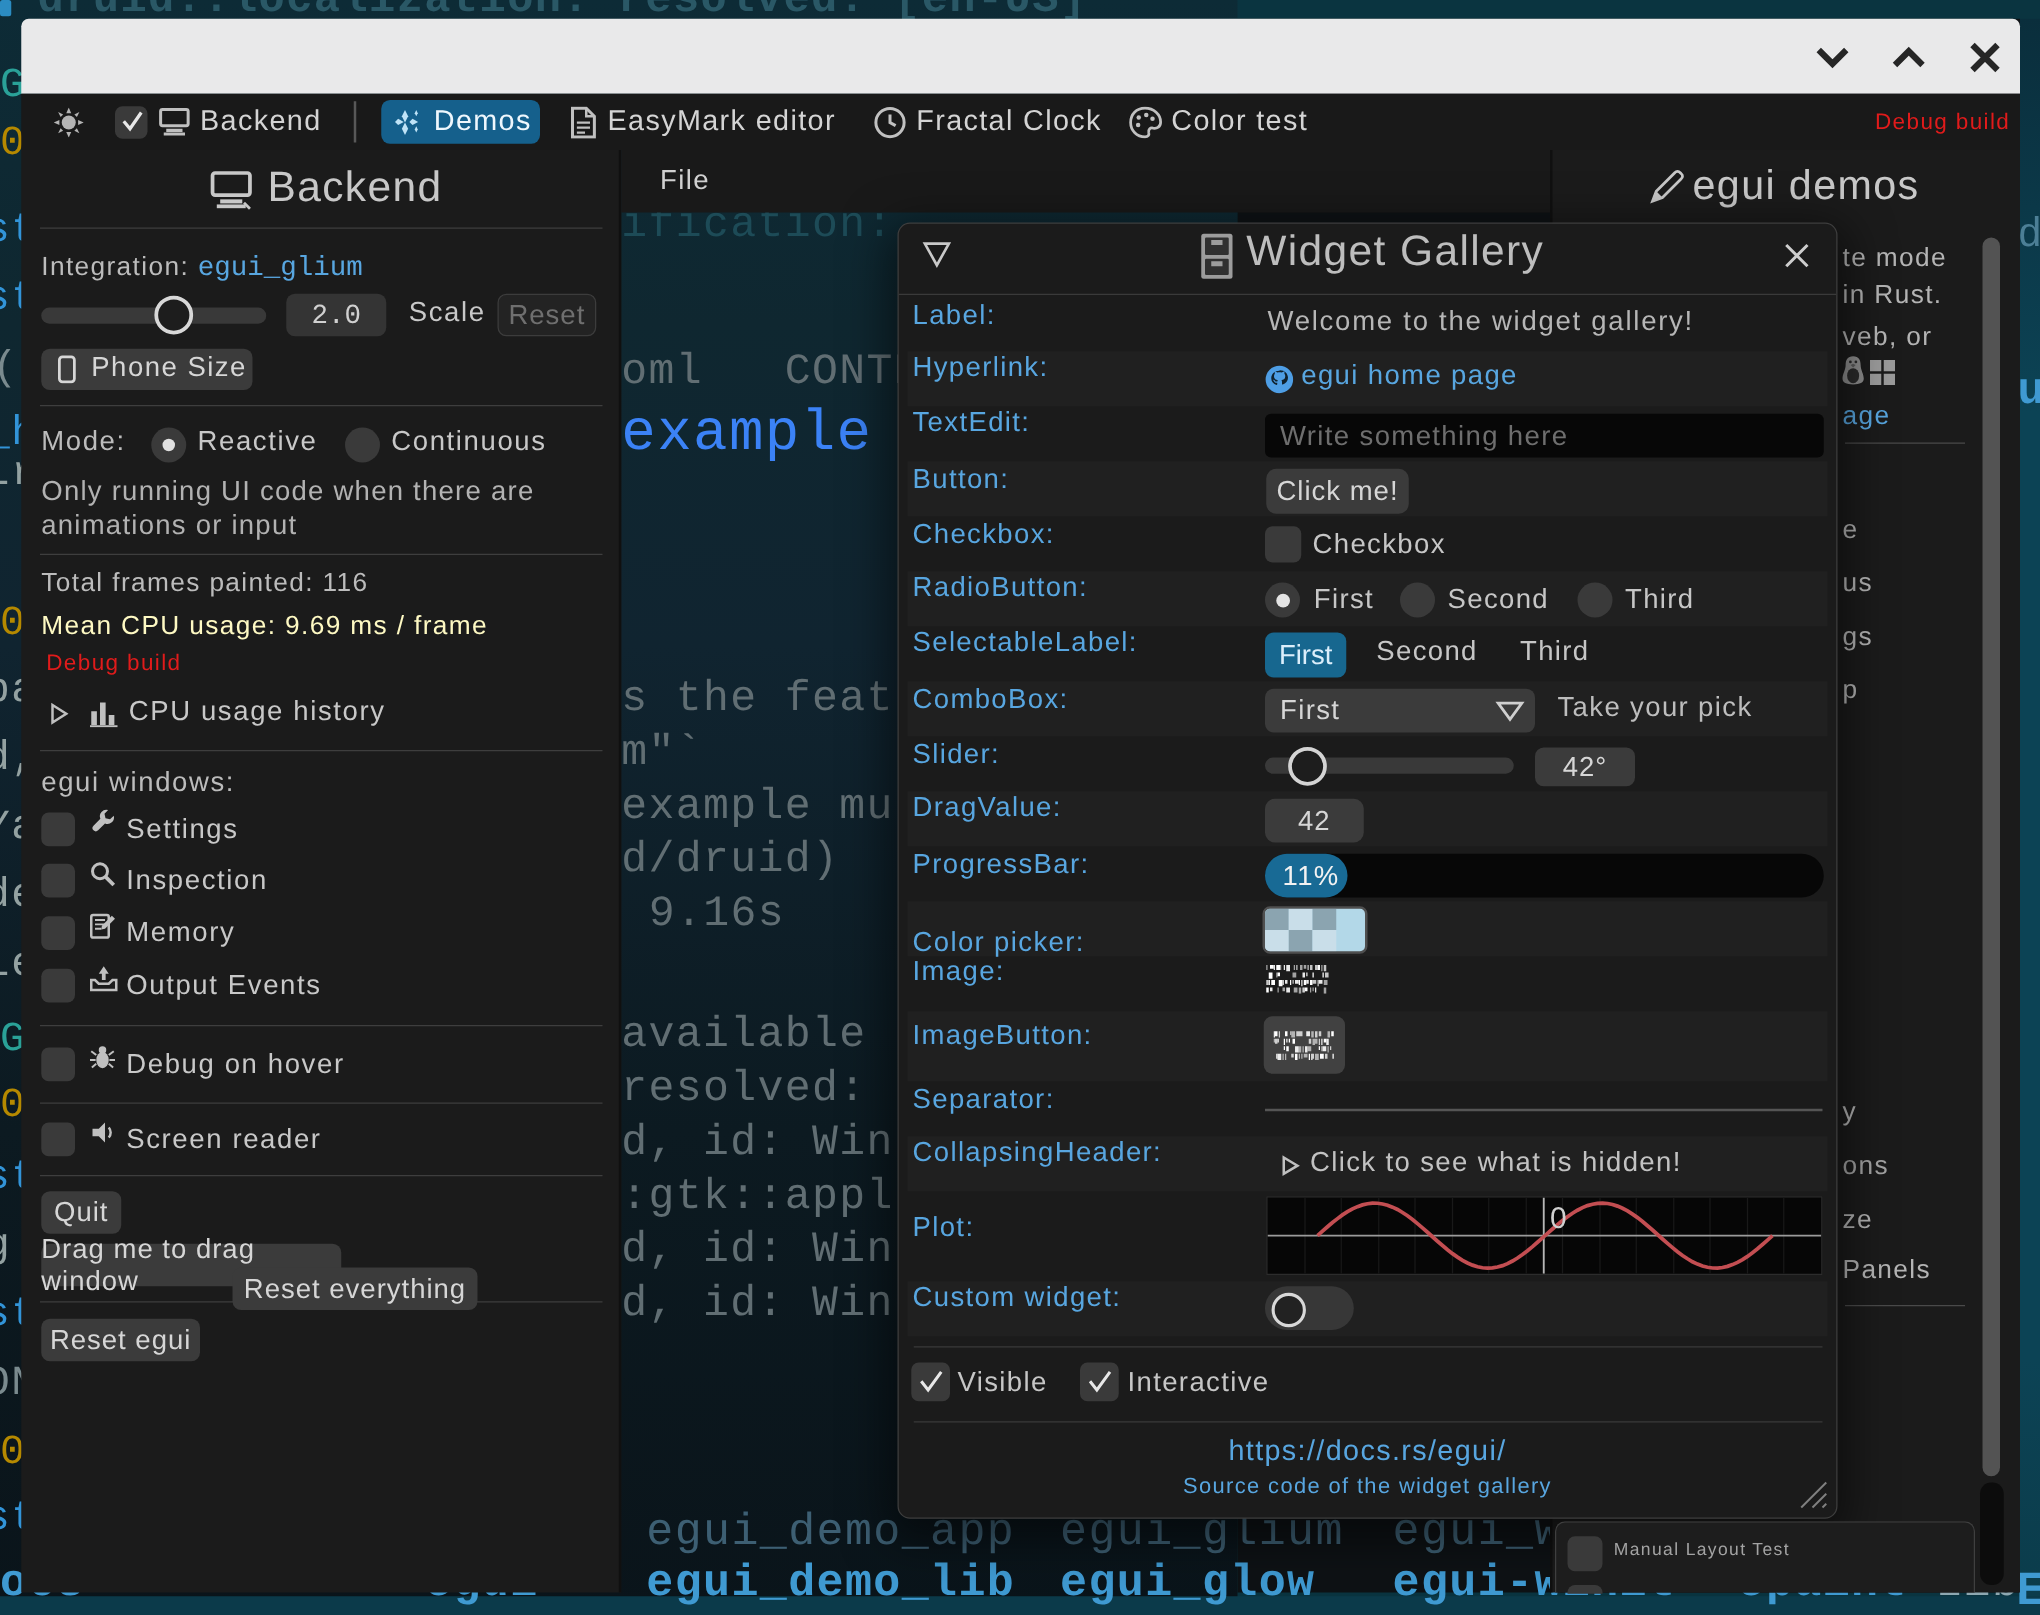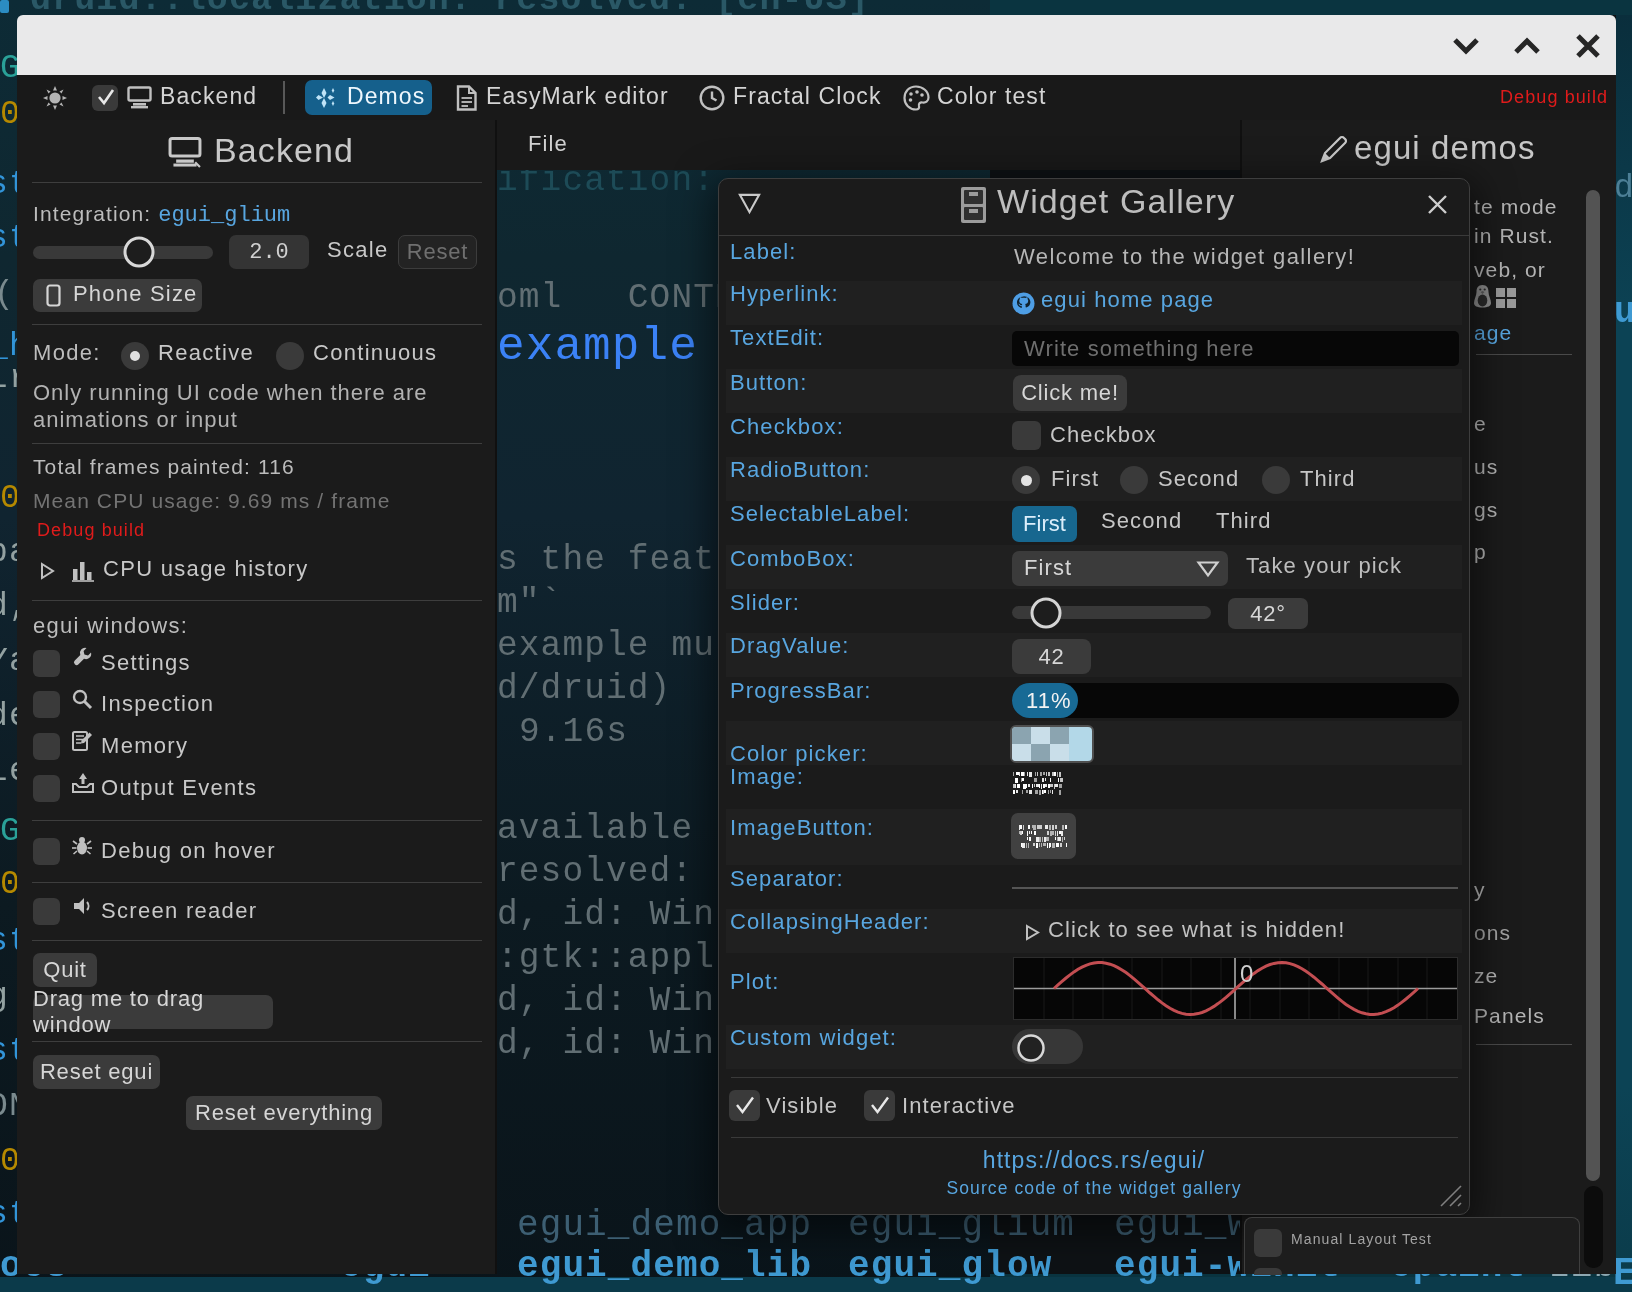--- a/index.html
+++ b/index.html
@@ -184,21 +184,21 @@
   <div class="t" style="left:16px;top:222px;font-size:22px;letter-spacing:1.3px;color:#bcbcbc;">Mode:</div>
   <div class="abs" style="left:104px;top:222px;width:28px;height:28px;border-radius:50%;background:#3a3a3a;"></div>
   <div class="abs" style="left:113px;top:231px;width:10px;height:10px;border-radius:50%;background:#e0e0e0;"></div>
   <div class="t" style="left:141px;top:222px;font-size:22px;letter-spacing:1.3px;color:#c8c8c8;">Reactive</div>
   <div class="abs" style="left:259px;top:222px;width:28px;height:28px;border-radius:50%;background:#3a3a3a;"></div>
   <div class="t" style="left:296px;top:222px;font-size:22px;letter-spacing:1.3px;color:#c8c8c8;">Continuous</div>
   <div class="t" style="left:16px;top:262px;font-size:22px;letter-spacing:1px;color:#b2b2b2;">Only running UI code when there are</div>
   <div class="t" style="left:16px;top:289px;font-size:22px;letter-spacing:1px;color:#b2b2b2;">animations or input</div>
   <div class="sep" style="left:15px;top:323px;width:450px;"></div>
   <div class="t" style="left:16px;top:336px;font-size:21px;color:#bcbcbc;">Total frames painted: 116</div>
-  <div class="t" style="left:16px;top:370px;font-size:21px;color:#737373;text-align:right;">Mean CPU usage: 9.69 ms / frame</div>
+  <div class="t" style="left:16px;top:370px;font-size:21px;color:#fef9c3;text-align:right;">Mean CPU usage: 9.69 ms / frame</div>
   <div class="t" style="left:20px;top:401px;font-size:18px;color:#e01b1b;">Debug build</div>
   <svg class="abs" style="left:23px;top:442px;" width="15" height="18" viewBox="0 0 15 18">
       <path d="M2 2 L13 9 L2 16 Z" fill="none" stroke="#c0c0c0" stroke-width="2"></path>
     </svg>
   <svg class="abs" style="left:54px;top:440px;" width="24" height="22" viewBox="0 0 24 22">
       <rect x="2" y="9" width="4.5" height="11" fill="#c0c0c0"></rect>
       <rect x="9" y="2" width="4.5" height="18" fill="#c0c0c0"></rect>
       <rect x="16" y="12" width="4.5" height="8" fill="#c0c0c0"></rect>
       <path d="M1 21 H23" stroke="#c0c0c0" stroke-width="1.6"></path>
     </svg>
@@ -253,21 +253,21 @@
   <svg class="abs" style="left:54px;top:775px;" width="22" height="22" viewBox="0 0 22 22">
       <path d="M3 8 H8 L13 3 V19 L8 14 H3 Z" fill="#c0c0c0"></path>
       <path d="M16 7 a6 6 0 0 1 0 8" stroke="#c0c0c0" stroke-width="2" fill="none"></path>
     </svg>
   <div class="t" style="left:84px;top:780px;font-size:22px;letter-spacing:1.3px;color:#c8c8c8;">Screen reader</div>
   <div class="sep" style="left:15px;top:820px;width:450px;"></div>
   <div class="btn" style="left:16px;top:833px;width:64px;height:34px;display:flex;align-items:center;justify-content:center;font-size:22px;">Quit</div>
   <div class="btn" style="left:16px;top:875px;width:240px;height:34px;display:flex;align-items:center;justify-content:center;font-size:22px;">Drag me to drag window</div>
   <div class="sep" style="left:15px;top:921px;width:450px;"></div>
   <div class="btn" style="left:16px;top:935px;width:127px;height:34px;display:flex;align-items:center;justify-content:center;font-size:22px;">Reset egui</div>
-  <div class="btn" style="left:169px;top:976px;width:196px;height:34px;display:flex;align-items:center;justify-content:center;font-size:22px;">Reset everything</div>
+  <div class="btn" style="left:169px;top:894px;width:196px;height:34px;display:flex;align-items:center;justify-content:center;font-size:22px;">Reset everything</div>
 </div>
 
 <div class="abs" style="left:497px;top:120px;width:743px;height:50px;background:#191919;">
   <div class="t" style="left:31px;top:13px;font-size:22px;color:#d0d0d0;">File</div>
 </div>
 
 <div class="abs" style="left:1240px;top:120px;width:376px;height:1154px;background:#1b1b1b;border-left:2px solid #101010;">
   <svg class="abs" style="left:76px;top:15px;" width="30" height="30" viewBox="0 0 30 30">
       <path d="M4 26 L7 18 L22 3 a2.5 2.5 0 0 1 4 0 l1 1 a2.5 2.5 0 0 1 0 4 L12 23 Z" fill="none" stroke="#c8c8c8" stroke-width="2.2"></path>
       <path d="M4 26 L7 18 L12 23 Z" fill="#c8c8c8"></path>

